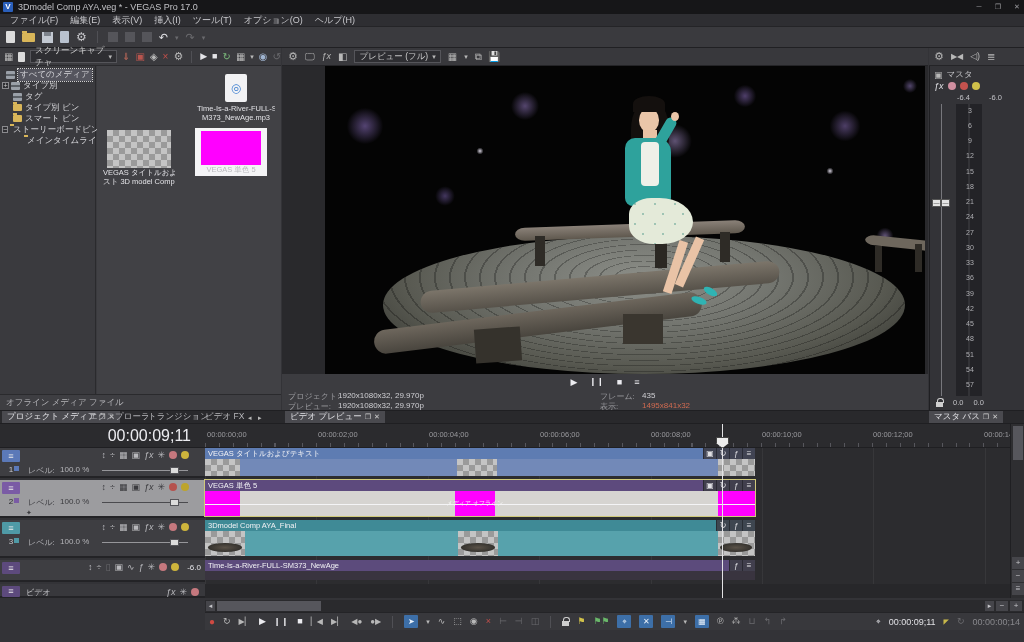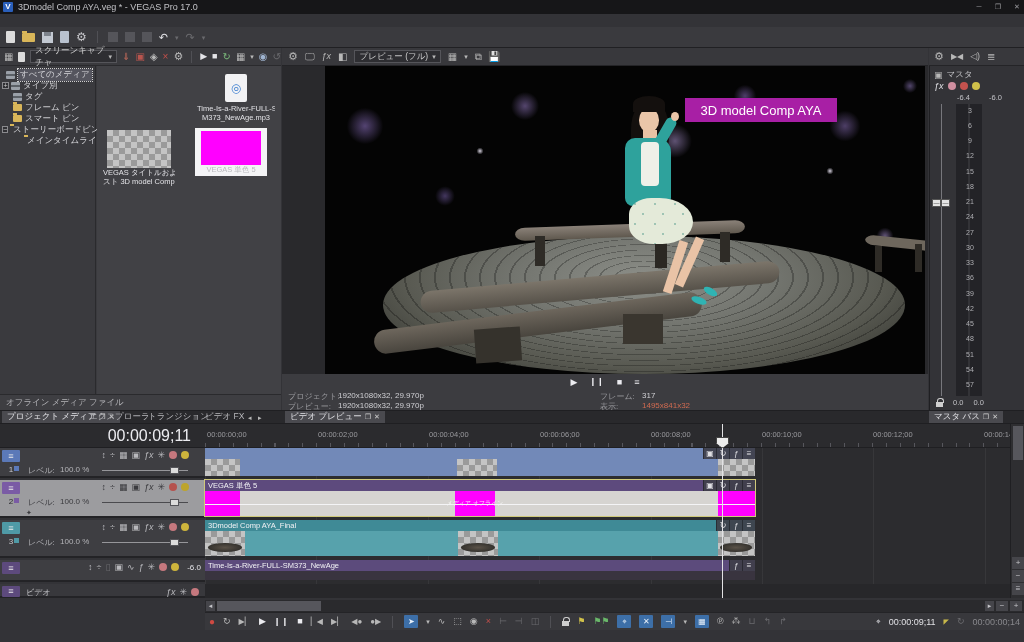--- a/index.html
+++ b/index.html
@@ -120,20 +120,29 @@
 
   <div id="titlebar" class="t">
     <span class="logo">V</span>
     <span class="title">3Dmodel Comp AYA.veg * - VEGAS Pro 17.0</span>
     <span style="flex:1"></span>
     <span class="winbtn">─</span>
     <span class="winbtn">❐</span>
     <span class="winbtn">✕</span>
   </div>
 
+  <div id="menubar" class="t">
+    <span>ファイル(F)</span>
+    <span>編集(E)</span>
+    <span>表示(V)</span>
+    <span>挿入(I)</span>
+    <span>ツール(T)</span>
+    <span>オプション(O)</span>
+    <span>ヘルプ(H)</span>
+  </div>
 
   <div id="toolbar" class="t">
     <span class="doc"></span>
     <span class="fold"></span>
     <span class="savei"></span>
     <span class="doc" style="background:#b9c2cf"></span>
     <span class="ic" style="font-size:12px;color:#c6c6ca">⚙</span>
     <span class="sep"></span>
     <span class="gray-sq"></span>
     <span class="gray-sq"></span>
@@ -176,21 +185,21 @@
       <span class="exp">+</span>
       <span class="clipic"></span>
       <span>タイプ別</span>
     </div>
     <div class="trow" style="padding-left:13px">
       <span class="clipic"></span>
       <span>タグ</span>
     </div>
     <div class="trow" style="padding-left:13px">
       <span class="folderic"></span>
-      <span>フレーム ビン</span>
+      <span>タイプ別 ビン</span>
     </div>
     <div class="trow" style="padding-left:13px">
       <span class="folderic"></span>
       <span>スマート ビン</span>
     </div>
     <div class="trow" style="padding-left:2px">
       <span class="exp">−</span>
       <span class="folderic"></span>
       <span>ストーリーボードビン</span>
     </div>
@@ -261,39 +270,36 @@
       <div class="t" style="left:46px;top:22px;width:11px;height:36px;background:#2ea29c;border-radius:5px;transform:rotate(30deg)"></div>
       <div class="t" style="left:58px;top:18px;width:8px;height:9px;background:#eac6a9;border-radius:50%"></div>
       <div class="t" style="left:12px;top:44px;width:46px;height:68px;background:#2ea29c;border-radius:10px 14px 8px 8px"></div>
       <div class="t" style="left:28px;top:48px;width:18px;height:44px;background:#eef0e8;border-radius:4px"></div>
       <div class="t" style="left:16px;top:104px;width:64px;height:46px;background:#e4ead9;border-radius:40% 60% 55% 45%;background-image:radial-gradient(circle 1px at 6px 6px,#9fc4b4 90%,transparent),radial-gradient(circle 1px at 14px 16px,#9fc4b4 90%,transparent);background-size:20px 20px"></div>
       <div class="t" style="left:58px;top:146px;width:9px;height:54px;background:#e9c3a6;transform:rotate(18deg)"></div>
       <div class="t" style="left:72px;top:142px;width:9px;height:52px;background:#e9c3a6;transform:rotate(24deg)"></div>
       <div class="t" style="left:78px;top:203px;width:16px;height:7px;background:#2fb3b3;border-radius:50%;transform:rotate(20deg)"></div>
       <div class="t" style="left:90px;top:194px;width:15px;height:7px;background:#2fb3b3;border-radius:50%;transform:rotate(30deg)"></div>
     </div>
-    <div id="banner" class="t">
-      <span>3D model Comp AYA</span>
-    </div>
   </div>
 
   <div id="prevctl" class="t">
     <span class="ic" style="color:#ececf0;font-size:9px">▶</span>
     <span class="ic" style="color:#ececf0;font-size:8px;letter-spacing:1px">❙❙</span>
     <span class="ic" style="color:#ececf0;font-size:9px">■</span>
     <span class="ic" style="color:#ececf0;font-size:9px">≡</span>
   </div>
 
   <div id="previnfo" class="t">
     <span class="t" style="left:6px;top:1px">プロジェクト:</span>
     <span class="t" style="left:56px;top:1px"><b>1920x1080x32, 29.970p</b></span>
     <span class="t" style="left:6px;top:11px">プレビュー:</span>
     <span class="t" style="left:56px;top:11px"><b>1920x1080x32, 29.970p</b></span>
     <span class="t" style="left:318px;top:1px">フレーム:</span>
-    <span class="t" style="left:360px;top:1px"><b>317</b></span>
+    <span class="t" style="left:360px;top:1px"><b>435</b></span>
     <span class="t" style="left:318px;top:11px">表示:</span>
     <span class="t" style="left:360px;top:11px;color:#cf6a50">1495x841x32</span>
   </div>
 
   <div id="master" class="t"></div>
   <div id="mastertb" class="t">
     <span class="ic" style="font-size:11px">⚙</span>
     <span class="ic" style="font-size:8px">▶◀</span>
     <span class="ic" style="font-size:9px">◁)</span>
     <span class="ic" style="font-size:10px">≣</span>
@@ -463,20 +469,21 @@
     <div class="hicons" style="right:6px;top:3px">
       <span style="font-style:italic">ƒx</span>
       <span>✳</span>
       <span class="circ" style="background:#c5787e"></span>
     </div>
   </div>
 
   <div id="tlarea" class="t"></div>
 
   <div class="evt" style="left:205px;top:448px;height:28px;background:#7289b8">
+    <div class="ehead" style="background:#5e7cb2">VEGAS タイトルおよびテキスト</div>
     <div class="checker" style="position:absolute;left:0;top:11px;width:35px;height:17px"></div>
     <div class="checker" style="position:absolute;left:252px;top:11px;width:40px;height:17px"></div>
     <div class="checker" style="position:absolute;left:513px;top:11px;width:37px;height:17px"></div>
     <div class="evicons" style="right:0;top:0">
       <span>▣</span>
       <span>↻</span>
       <span style="font-style:italic">ƒ</span>
       <span>≡</span>
     </div>
   </div>

